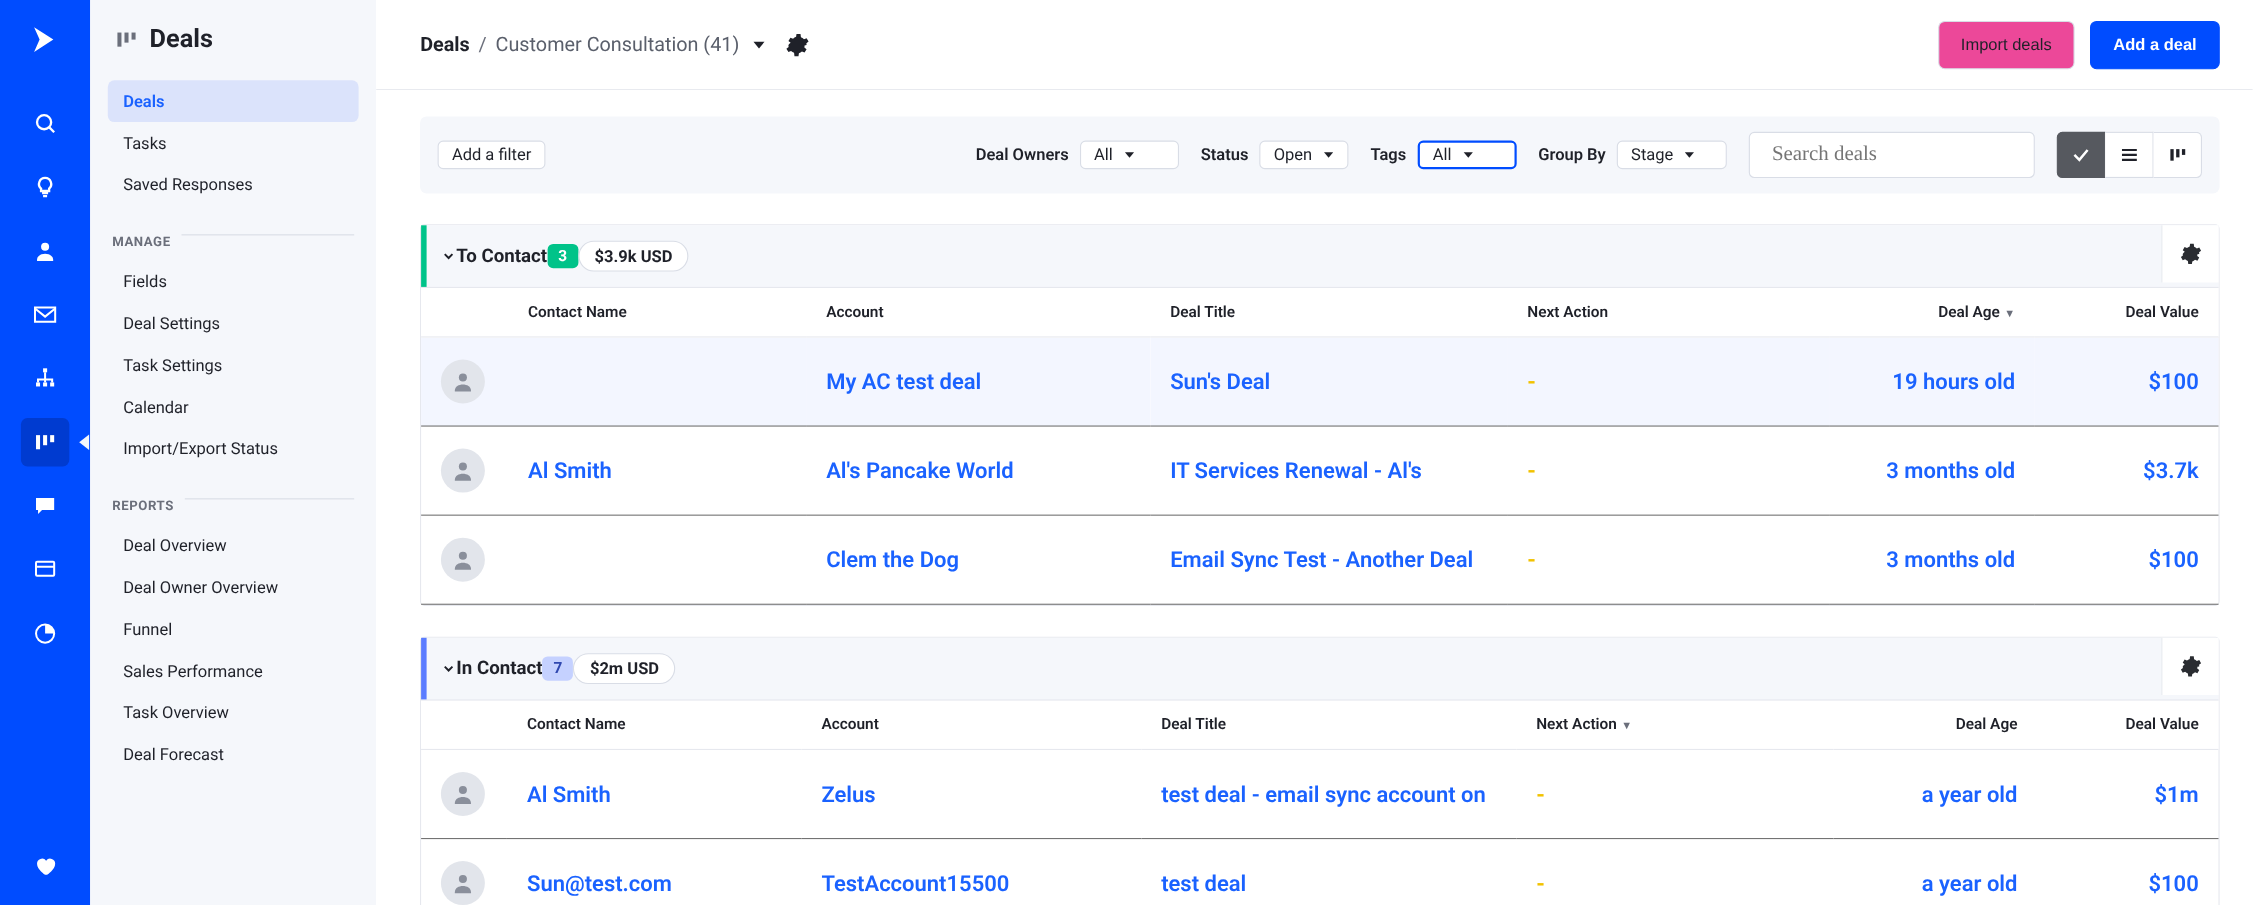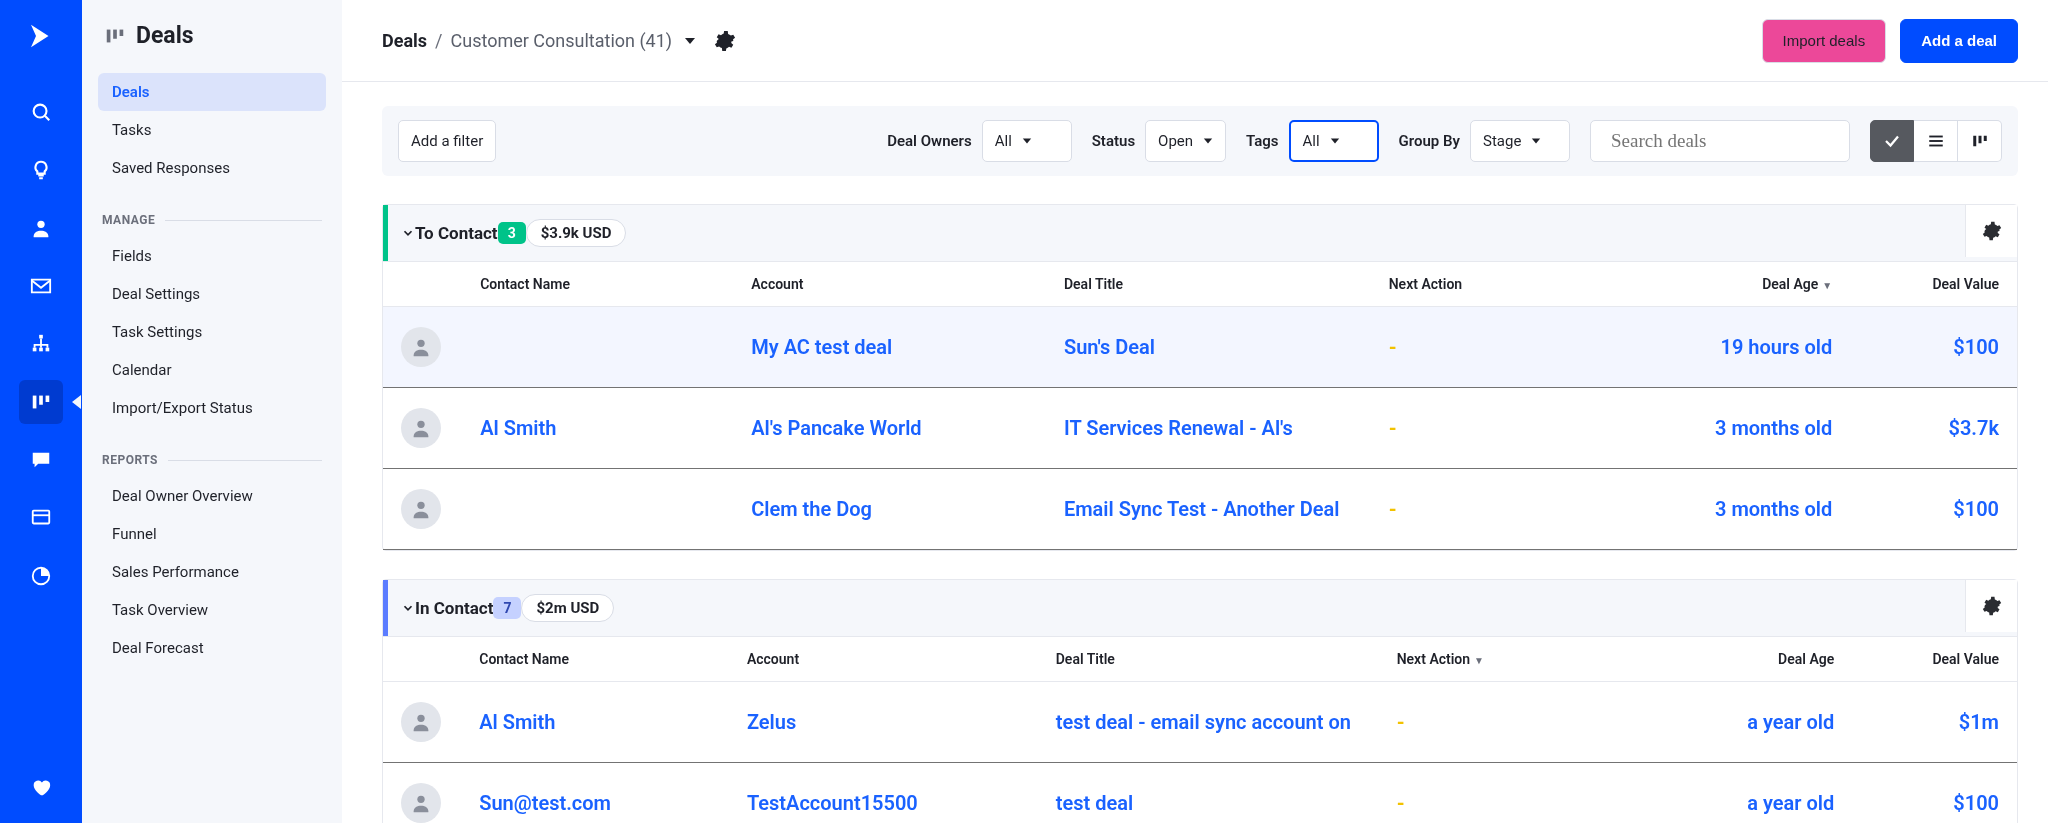--- a/index.html
+++ b/index.html
@@ -14,21 +14,21 @@
 .rail-item.active::after { content: ""; position: absolute; right: -18px; top: 50%; transform: translateY(-50%); width: 0; height: 0; border-top: 7px solid transparent; border-bottom: 7px solid transparent; border-right: 9px solid #f5f7fb; }
 .rail-spacer { flex: 1; }
 
 
 .sidebar { width: 260px; background: #f5f7fb; padding: 22px 16px 20px 16px; display: flex; flex-direction: column; }
 .sidebar-title { display: flex; align-items: center; gap: 10px; font-size: 23px; font-weight: 700; color: #1f2129; margin-bottom: 24px; padding-left: 6px; }
 .sidebar-title .icon { color: #6b6f7b; }
 .side-nav a { display: block; padding: 10px 14px; border-radius: 6px; color: #1f2129; text-decoration: none; font-size: 15px; cursor: pointer; }
 .side-nav a.active { background: #dbe3fb; color: #1a62ff; font-weight: 600; }
 .side-section { margin-top: 26px; }
-.side-section-head { display: flex; align-items: center; gap: 10px; padding: 0 4px 10px 4px; }
+.side-section-head { display: flex; align-items: flex-start; gap: 10px; padding: 0 4px 10px 4px; }
 .side-section-head span { font-size: 12px; letter-spacing: 0.5px; font-weight: 700; color: #6b6f7b; }
 .side-section-head hr { flex: 1; border: none; border-top: 1px solid #d9dde6; }
 
 
 .main { flex: 1; display: flex; flex-direction: column; background: #fff; min-width: 0; }
 .topbar { height: 82px; border-bottom: 1px solid #e6e8ee; display: flex; align-items: center; padding: 0 30px 0 40px; }
 .crumbs { display: flex; align-items: center; gap: 8px; font-size: 18px; }
 .crumbs .root { font-weight: 700; color: #1f2129; }
 .crumbs .sep { color: #6b6f7b; }
 .crumbs .leaf { color: #5a5f6b; }
@@ -37,21 +37,21 @@
 .topbar-spacer { flex:1; }
 .btn { height: 44px; padding: 0 20px; border-radius: 6px; font-size: 15px; font-weight: 500; cursor: pointer; display:inline-flex; align-items:center; border:1px solid #d9dde6; background:#ec4899; color:#1f2129; }
 .btn.primary { background:#004cff; border-color:#004cff; color:#fff; font-weight:600; }
 .btn + .btn { margin-left: 14px; }
 
 
 .content { flex:1; overflow:auto; padding: 24px 30px 40px 40px; background:#fff; }
 
 
 .filterbar { background:#f5f7fb; border-radius:6px; padding: 14px 16px; display:flex; align-items:center; gap: 20px; margin-bottom: 28px; }
-.select-box { background:#fff; border:1px solid #d9dde6; border-radius:5px; height:42px; padding: 0 12px; display:inline-flex; align-items:center; gap:10px; cursor:pointer; font-size:15px; color:#1f2129; }
+.select-box { background:#fff; border:1px solid #d9dde6; border-radius:5px; height:26px; padding: 0 12px; display:inline-flex; align-items:center; gap:10px; cursor:pointer; font-size:15px; color:#1f2129; }
 .select-box.highlight { border:2px solid #004cff; }
 .filter-label { font-size:15px; color:#1f2129; font-weight:600; }
 .filter-group { display:flex; align-items:center; gap:10px; }
 .filterbar-spacer { flex:1; }
 .search-box { background:#fff; border:1px solid #d9dde6; border-radius:5px; height:42px; width:260px; display:flex; align-items:center; padding:0 12px; gap:8px; color:#8a8f9b; }
 .search-box input { border:none; outline:none; font-size:19px; flex:1; background:transparent;font-family:Liberation Serif, serif; }
 .view-toggle { display:flex; gap:0; }
 .view-toggle .vbtn { width:44px; height:42px; border:1px solid #d9dde6; background:#fff; display:flex; align-items:center; justify-content:center; cursor:pointer; color:#1f2129; }
 .view-toggle .vbtn:first-child { border-radius:5px 0 0 5px; }
 .view-toggle .vbtn:last-child { border-radius:0 5px 5px 0; }
@@ -195,20 +195,21 @@
         <a>Calendar</a>
         <a>Import/Export Status</a>
       </div>
     </div>
     <div class="side-section">
       <div class="side-section-head">
           <span>REPORTS</span>
           <hr>
         </div>
       <div class="side-nav">
+        <a>Deal Overview</a>
         <a>Deal Owner Overview</a>
         <a>Funnel</a>
         <a>Sales Performance</a>
         <a>Task Overview</a>
         <a>Deal Forecast</a>
       </div>
     </div>
   </div>
 
   <div class="main">

